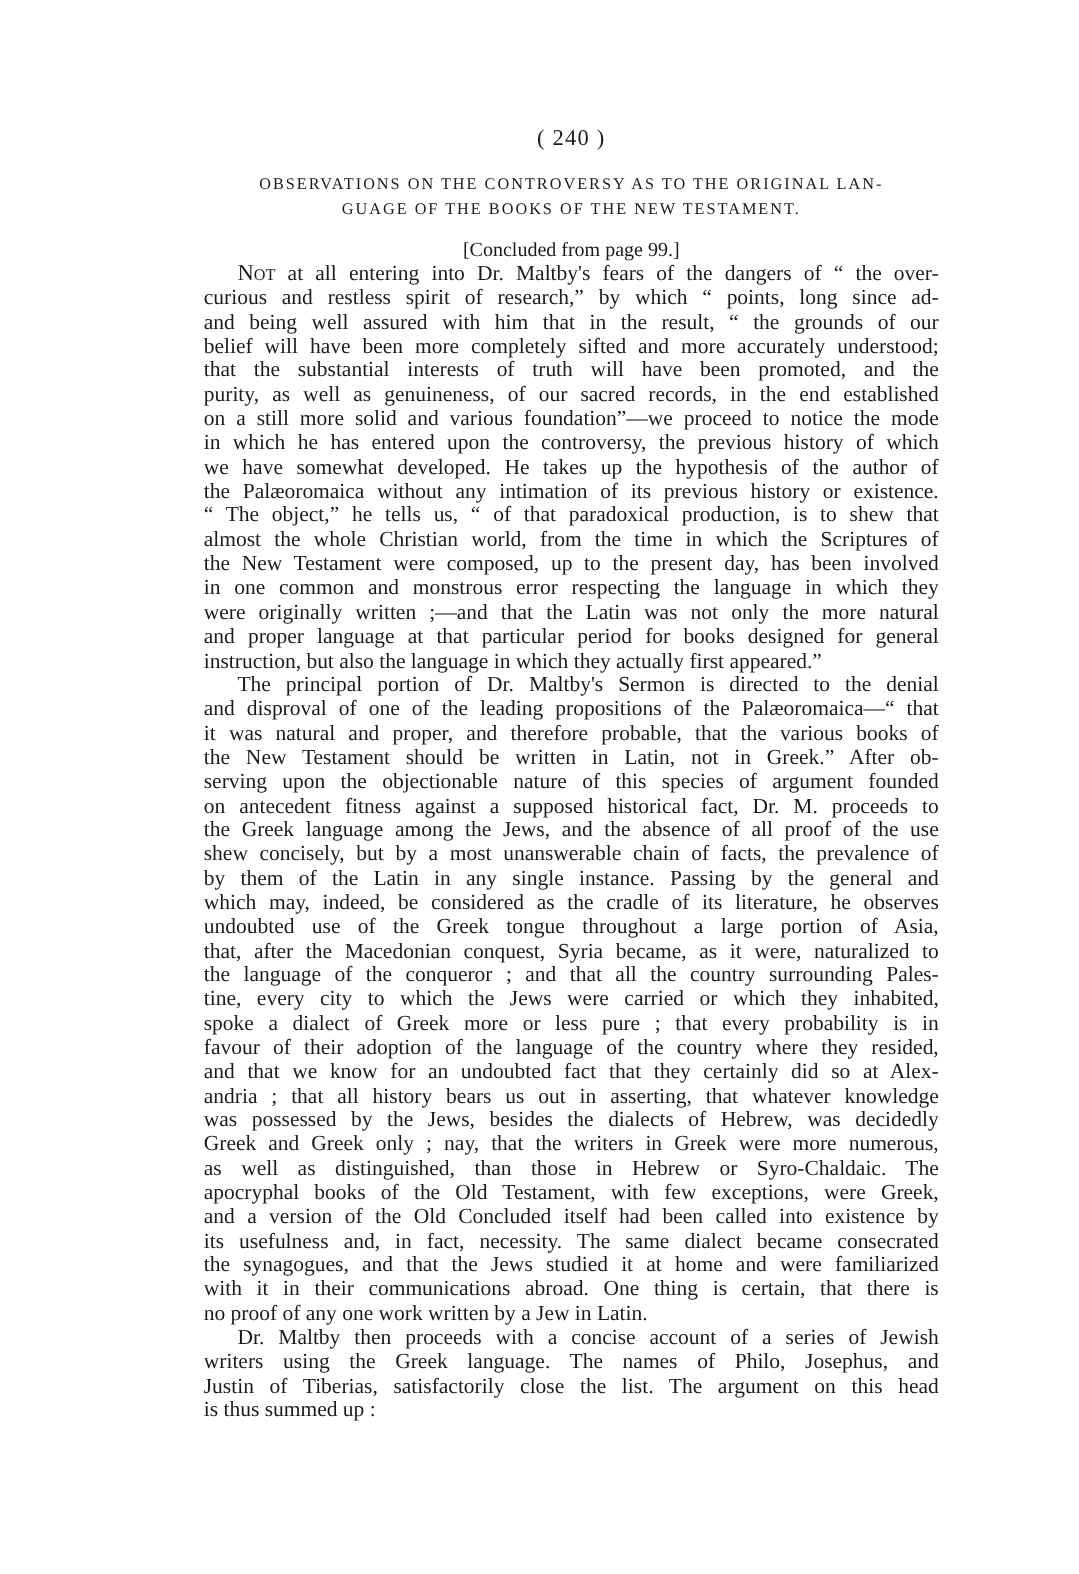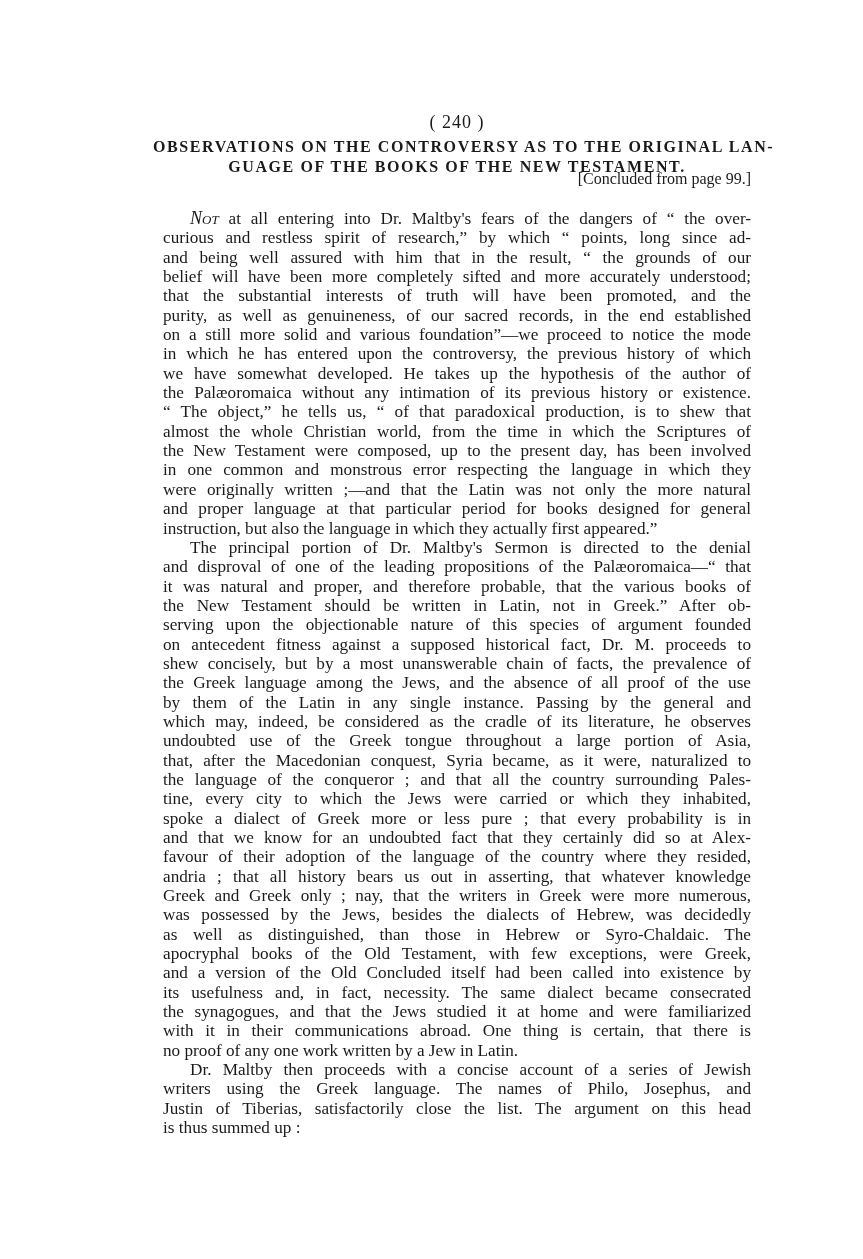--- a/index.html
+++ b/index.html
@@ -1,27 +1,27 @@
 <!DOCTYPE html>
 <html><head>
 <meta charset="utf-8">
 <style>
   html, body { margin:0; padding:0; background:#ffffff; }
   body { width:863px; height:1259px; position:relative; overflow:hidden; color:#1a1a1a; font-family:"Liberation Serif","DejaVu Serif",serif; }
   .page { position:absolute; left:163px; top:0; width:588px; }
-  .pagenum { position:absolute; top:112px; left:0; width:588px; text-align:center; font-size:18px; letter-spacing:1px; }
-  .title { position:absolute; top:137px; left:-10px; width:608px; text-align:center; font-weight:bold; font-size:16px; line-height:20px; letter-spacing:1.6px; }
+  .pagenum { position:absolute; top:100px; left:0; width:588px; text-align:center; font-size:18px; letter-spacing:1px; }
+  .title { position:absolute; top:137px; left:-10px; width:608px; text-align:center; font-weight:normal; font-size:13px; line-height:20px; letter-spacing:1.6px; }
   .title .l1 { display:block; white-space:nowrap; }
   .title .l2 { display:block; white-space:nowrap; }
-  .subtitle { position:absolute; top:170px; left:0; width:588px; text-align:right; font-size:16px; }
+  .subtitle { position:absolute; top:192px; left:0; width:588px; text-align:center; font-size:16px; }
   .body { position:absolute; top:209px; left:0; width:588px; font-size:17.2px; line-height:19.35px; }
   .line { display:block; white-space:nowrap; text-align:justify; text-align-last:justify; height:19.35px; overflow:visible; }
   .line.last { text-align-last:left; }
   .line.indent { padding-left:27px; }
-  .sc { font-variant:small-caps; font-size:1.05em;font-style:italic; }
+  .sc { font-variant:small-caps; font-size:1.05em; }
 </style>
 </head>
 <body>
 
 <div class="page">
   <div class="pagenum">( 240 )</div>
 
   <div class="title">
     <span class="l1">OBSERVATIONS ON THE CONTROVERSY AS TO THE ORIGINAL LAN-</span>
     <span class="l2">GUAGE OF THE BOOKS OF THE NEW TESTAMENT.</span>
@@ -49,34 +49,34 @@
         <span class="line">and proper language at that particular period for books designed for general</span>
         <span class="line last">instruction, but also the language in which they actually first appeared.”</span>
       </div>
       <div>
         <span class="line indent">The principal portion of Dr. Maltby's Sermon is directed to the denial</span>
         <span class="line">and disproval of one of the leading propositions of the Palæoromaica—“ that</span>
         <span class="line">it was natural and proper, and therefore probable, that the various books of</span>
         <span class="line">the New Testament should be written in Latin, not in Greek.” After ob-</span>
         <span class="line">serving upon the objectionable nature of this species of argument founded</span>
         <span class="line">on antecedent fitness against a supposed historical fact, Dr. M. proceeds to</span>
+        <span class="line">the Greek language among the Jews, and the absence of all proof of the use</span>
         <span class="line">shew concisely, but by a most unanswerable chain of facts, the prevalence of</span>
-        <span class="line">the Greek language among the Jews, and the absence of all proof of the use</span>
         <span class="line">by them of the Latin in any single instance. Passing by the general and</span>
         <span class="line">which may, indeed, be considered as the cradle of its literature, he observes</span>
         <span class="line">undoubted use of the Greek tongue throughout a large portion of Asia,</span>
         <span class="line">that, after the Macedonian conquest, Syria became, as it were, naturalized to</span>
         <span class="line">the language of the conqueror ; and that all the country surrounding Pales-</span>
         <span class="line">tine, every city to which the Jews were carried or which they inhabited,</span>
         <span class="line">spoke a dialect of Greek more or less pure ; that every probability is in</span>
+        <span class="line">favour of their adoption of the language of the country where they resided,</span>
         <span class="line">and that we know for an undoubted fact that they certainly did so at Alex-</span>
-        <span class="line">favour of their adoption of the language of the country where they resided,</span>
         <span class="line">andria ; that all history bears us out in asserting, that whatever knowledge</span>
+        <span class="line">was possessed by the Jews, besides the dialects of Hebrew, was decidedly</span>
         <span class="line">Greek and Greek only ; nay, that the writers in Greek were more numerous,</span>
-        <span class="line">was possessed by the Jews, besides the dialects of Hebrew, was decidedly</span>
         <span class="line">as well as distinguished, than those in Hebrew or Syro-Chaldaic. The</span>
         <span class="line">apocryphal books of the Old Testament, with few exceptions, were Greek,</span>
         <span class="line">and a version of the Old Concluded itself had been called into existence by</span>
         <span class="line">its usefulness and, in fact, necessity. The same dialect became consecrated</span>
         <span class="line">the synagogues, and that the Jews studied it at home and were familiarized</span>
         <span class="line">with it in their communications abroad. One thing is certain, that there is</span>
         <span class="line last">no proof of any one work written by a Jew in Latin.</span>
       </div>
       <div>
         <span class="line indent">Dr. Maltby then proceeds with a concise account of a series of Jewish</span>

